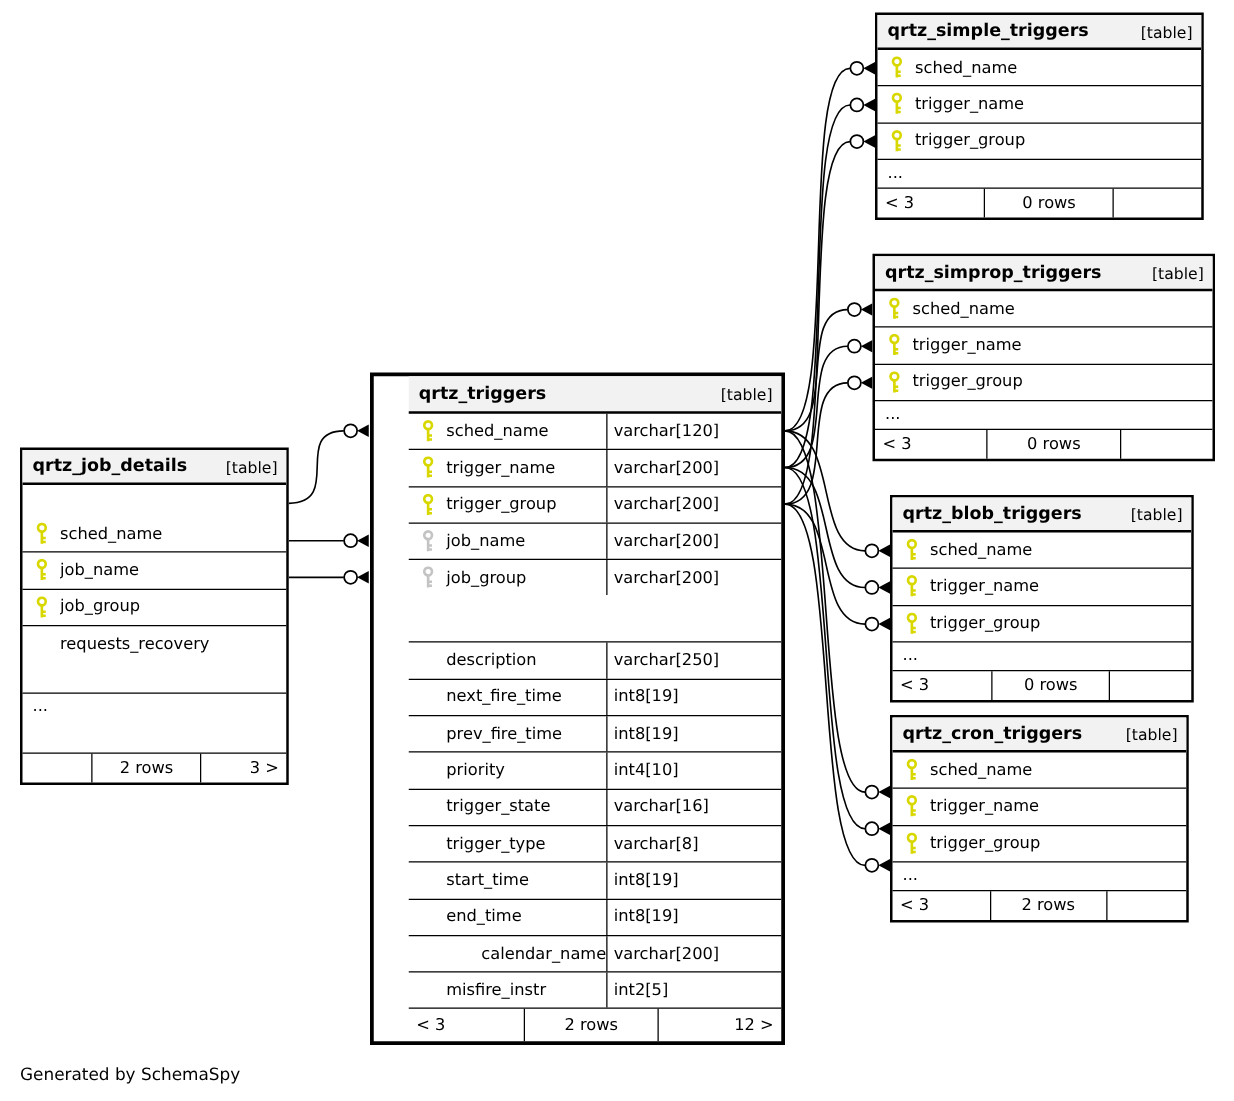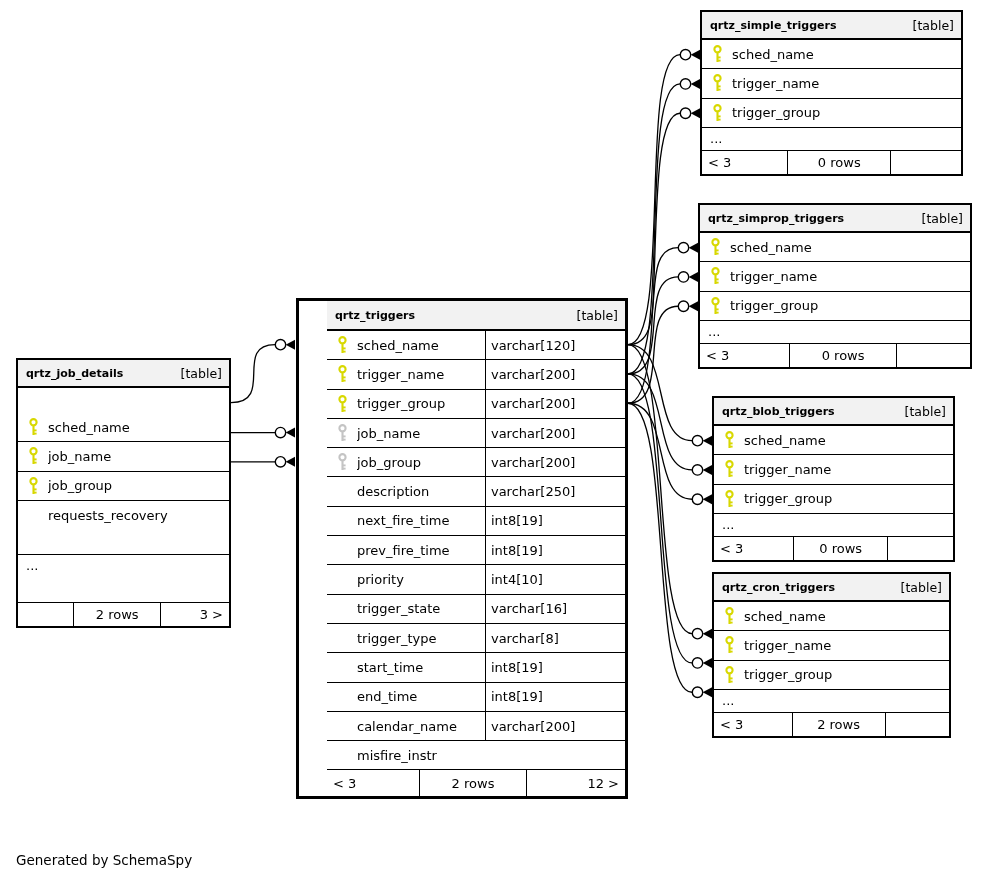--- a/index.html
+++ b/index.html
@@ -12,21 +12,21 @@
 
   .tbl {
     position:absolute; background:#ffffff; border:2px solid #000;
     display:flex; flex-direction:column; font-size:13px; color:#000;
   }
   .tbl.big { border-width:3px;padding-left:28px; }
   .tbl-header {
     background:#f2f2f2; display:flex; align-items:center; justify-content:space-between;
     border-bottom:2px solid #000; padding:0 7px 0 8px; flex:0 0 auto;
   }
-  .tbl-name { font-weight:bold; font-size:11px; }
+  .tbl-name { font-weight:bold; font-size:14px; }
   .tbl-tag { font-size:12.5px; font-weight:normal; padding-left:10px; }
   .tbl-rows { display:flex; flex-direction:column; flex:0 0 auto; }
   .row { display:flex; align-items:center; border-top:1px solid #000; }
   .row:first-child { border-top:none; }
   .key-slot { width:30px; flex:0 0 30px; display:flex; justify-content:center; align-items:center; }
   .cname { flex:1 1 auto; white-space:nowrap; overflow:hidden; }
   .ctype { flex:0 0 47%; border-left:1px solid #000; align-self:stretch;
            display:flex; align-items:center; padding-left:5px; white-space:nowrap; }
   .tbl-dots { border-top:1px solid #000; padding:2px 6px 2px 8px; flex:0 0 auto; line-height:1.4; }
   .tbl-footer { border-top:1px solid #000; display:flex; flex:0 0 auto; align-items:stretch; }
@@ -388,21 +388,21 @@
               <svg width="11" height="18" viewBox="0 0 11 18">
                 <circle cx="5.5" cy="4.2" r="3.1" fill="none" stroke="#c4c4c4" stroke-width="2.1"></circle>
                 <line x1="5.5" y1="7.3" x2="5.5" y2="17" stroke="#c4c4c4" stroke-width="2.1"></line>
                 <line x1="5.5" y1="12.4" x2="8.6" y2="12.4" stroke="#c4c4c4" stroke-width="1.9"></line>
                 <line x1="5.5" y1="15.6" x2="8.6" y2="15.6" stroke="#c4c4c4" stroke-width="1.9"></line>
               </svg>
             </span>
             <span class="cname">job_group</span>
             <span class="ctype">varchar[200]</span>
           </div>
-          <div class="row" style="height: 29.3px;">
+          <div class="row" style="height: 29.3px; margin-top: 37px;">
             <span class="key-slot"></span>
             <span class="cname">description</span>
             <span class="ctype">varchar[250]</span>
           </div>
           <div class="row" style="height: 29.3px;">
             <span class="key-slot"></span>
             <span class="cname">next_fire_time</span>
             <span class="ctype">int8[19]</span>
           </div>
           <div class="row" style="height: 29.3px;">
@@ -428,28 +428,29 @@
           <div class="row" style="height: 29.3px;">
             <span class="key-slot"></span>
             <span class="cname">start_time</span>
             <span class="ctype">int8[19]</span>
           </div>
           <div class="row" style="height: 29.3px;">
             <span class="key-slot"></span>
             <span class="cname">end_time</span>
             <span class="ctype">int8[19]</span>
           </div>
-          <div class="row" style="height: 29.3px;">
+          <div class="row" style="height: 29.3px; text-align: right;">
             <span class="key-slot"></span>
             <span class="cname">calendar_name</span>
             <span class="ctype">varchar[200]</span>
           </div>
           <div class="row" style="height: 29.3px;">
             <span class="key-slot"></span>
             <span class="cname">misfire_instr</span>
+            <span class="ctype">int2[5]</span>
           </div>
         </div>
 
     <div class="tbl-footer" style="height: 27px;">
       <span class="f-cell f-left" style="width: 31%;">&lt; 3</span>
       <span class="f-cell f-center" style="width: 36%;">2 rows</span>
       <span class="f-cell f-right" style="flex: 1 1 auto;">12 &gt;</span>
     </div>
   </div>
     </div>

